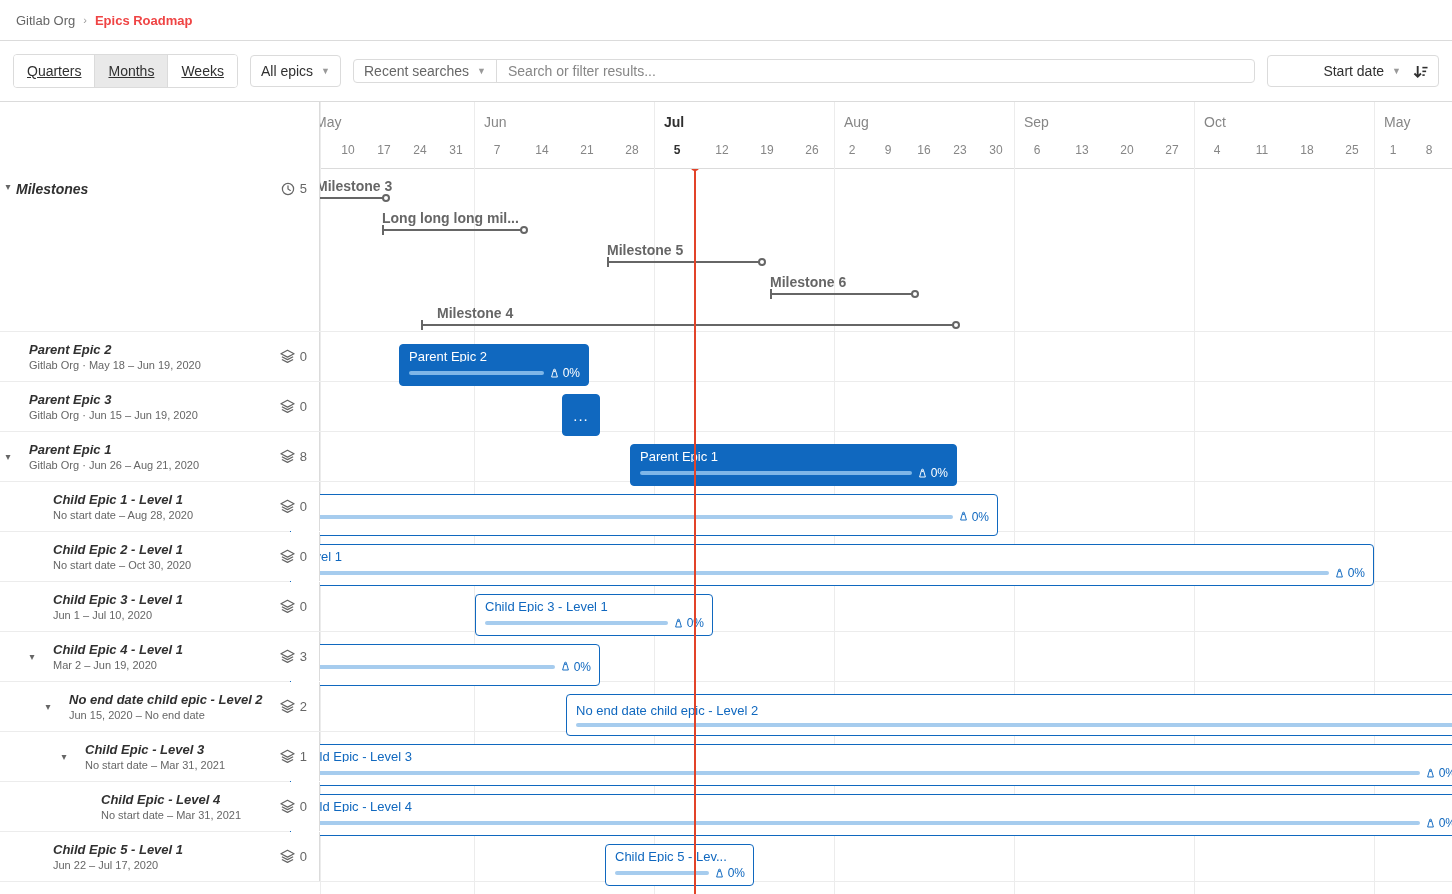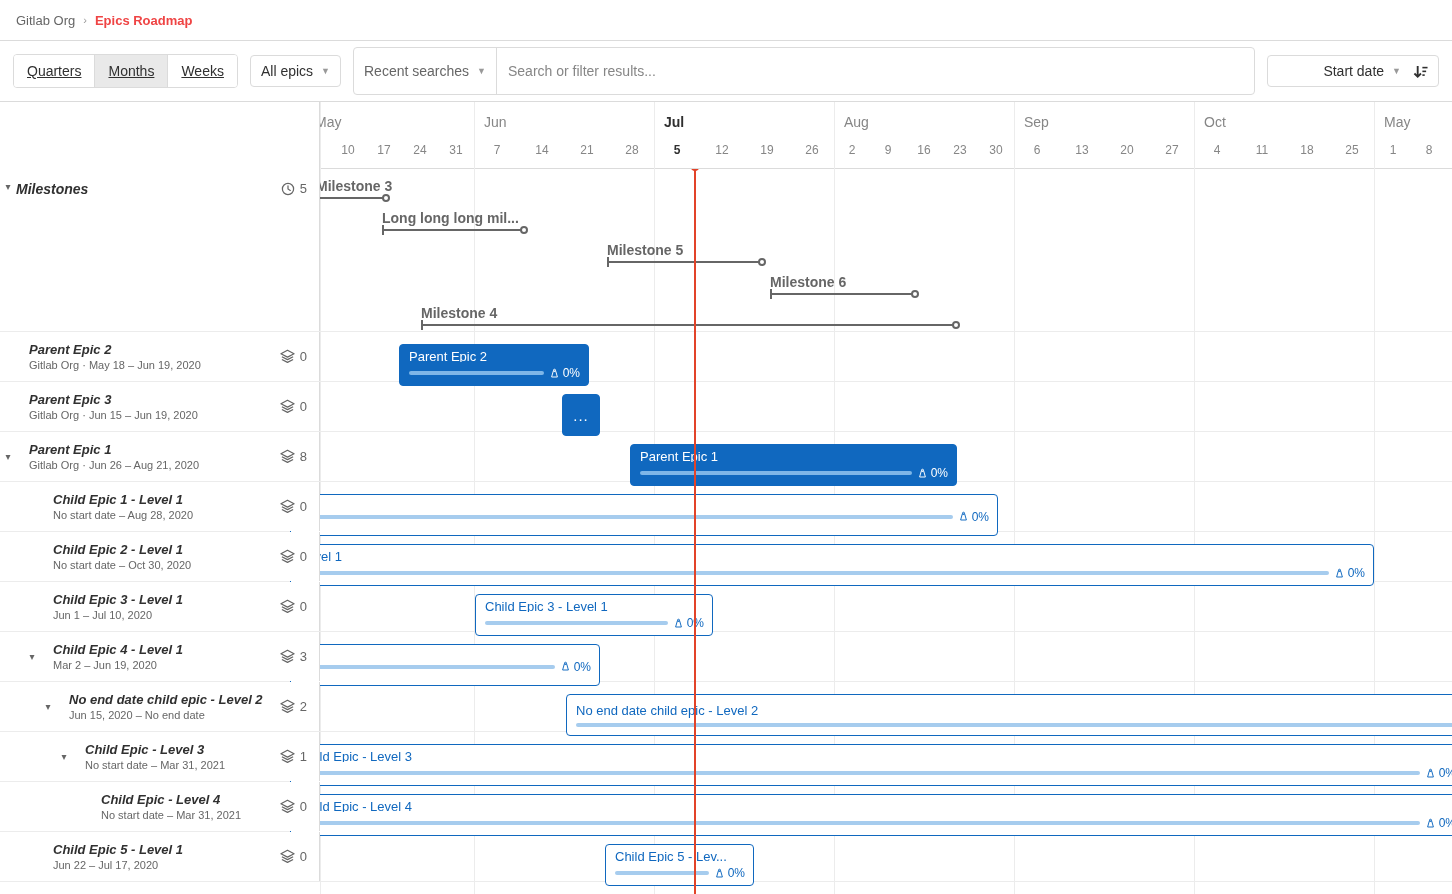--- a/index.html
+++ b/index.html
@@ -38,21 +38,21 @@
 
   .dropdown {
     height: 32px; display: flex; align-items: center; gap: 8px;
     padding: 0 10px; border: 1px solid #dbdbdb; border-radius: 4px;
     background: #fff; font-size: 14px; color: #303030; cursor: pointer;
     white-space: nowrap;
   }
   .caret { color: #999; font-size: 9px; line-height: 1; }
 
   .filter-group {
-    flex: 1; display: flex; align-items: center; height: 48px;
+    flex: 1; display: flex; align-items: center; height: 24px;
     border: 1px solid #dbdbdb; border-radius: 4px; background: #fff; overflow: hidden;
   }
   .recent-searches {
     display: flex; align-items: center; gap: 8px; height: 100%;
     padding: 0 10px; border-right: 1px solid #dbdbdb;
     font-size: 14px; color: #666; cursor: pointer; white-space: nowrap;
   }
   .search-input {
     flex: 1; height: 100%; border: 0; outline: none; padding: 0 11px;
     font-family: inherit; font-size: 14px; color: #303030; background: transparent;
@@ -292,21 +292,21 @@
         </div>
 
         <div class="ms" style="left:450px;top:96px;width:148px;height:36px">
           <span class="ms-label" style="left:0">Milestone 6</span>
           <span class="ms-cap" style="left:0"></span>
           <span class="ms-line" style="left:1px;width:144px"></span>
           <span class="ms-end" style="left:141px"></span>
         </div>
 
         <div class="ms" style="left:101px;top:128px;width:538px;height:35px">
-          <span class="ms-label" style="left:0">Milestone 4</span>
+          <span class="ms-label" style="left:16px">Milestone 4</span>
           <span class="ms-cap" style="left:0"></span>
           <span class="ms-line" style="left:1px;width:534px"></span>
           <span class="ms-end" style="left:531px"></span>
         </div>
       </div>
     </div>
 
     <div class="row" style="height:50px">
       <div class="row-sidebar">
         <div class="chev empty">▾</div>

